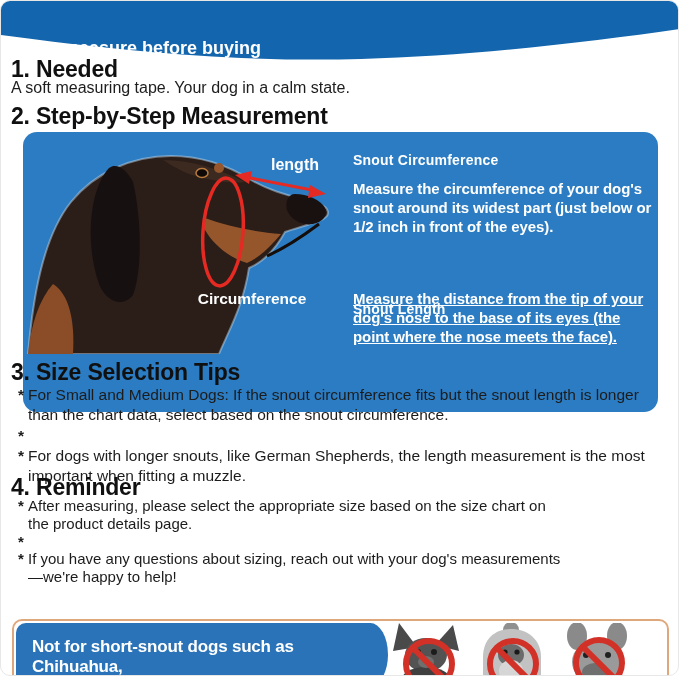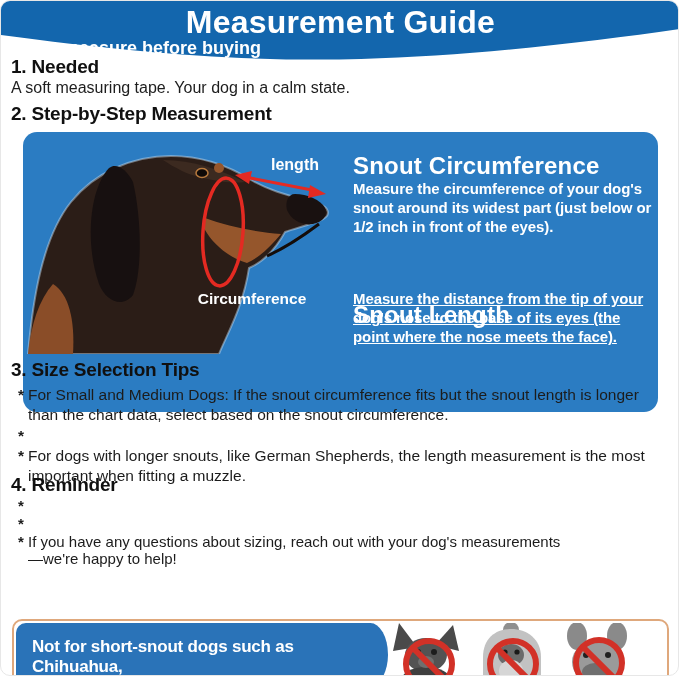--- a/index.html
+++ b/index.html
@@ -16,39 +16,39 @@
   .header-title{
     position:absolute;top:3px;left:0;width:100%;text-align:center;
     color:#fff;font-size:32px;font-weight:bold;letter-spacing:0.2px;
   }
   .header-sub{
     position:absolute;top:37px;left:0;width:100%;
     color:#fff;font-size:18px;font-weight:bold;
   }
   
   .sec-h{
-    position:absolute;left:10px;font-size:19px;font-weight:bold;
+    position:absolute;left:10px;font-size:23px;font-weight:bold;
     color:#101010;letter-spacing:-0.2px;
   }
   #needed-h{top:55px;}
   #needed-body{
     position:absolute;left:10px;top:78px;font-size:16px;color:#1d1d1d;
   }
   #steps-h{top:102px;}
   #tips-h{top:358px;}
   #reminder-h{top:473px;}
   
   .panel{
     position:absolute;left:22px;top:131px;width:635px;height:280px;
     background:var(--panel-blue,#2b7cc2);border-radius:14px;overflow:hidden;
   }
   .panel-art{position:absolute;left:0;top:0;}
   .panel-text{position:absolute;left:330px;top:0;width:300px;color:#fff;}
   .panel-text h3{
-    position:absolute;margin:0;font-size:24px;font-weight:bold;letter-spacing:0.2px;
+    position:absolute;margin:0;font-size:14px;font-weight:bold;letter-spacing:0.2px;
   }
   .panel-text p{
     position:absolute;margin:0;font-size:15px;font-weight:bold;
     line-height:19px;white-space:pre-line;letter-spacing:-0.1px;
   }
   #circ-h{top:20px;}
   #circ-p{top:47px;}
   #len-h{top:130px;margin-top:39px;}
   #len-p{top:157px;text-decoration:underline;}
   
@@ -77,21 +77,20 @@
 </style>
 </head>
 <body>
 
 <div class="page">
 
   <div class="header">
     <svg width="679" height="64" viewBox="0 0 679 64">
       <path d="M0,0 H679 V28 C590,41 470,55 360,58 C255,61 140,53 0,34 Z" fill="#1366ad"></path>
     </svg>
-    <div class="header-title">Measurement Guide</div>
     <div class="header-sub">Please measure before buying</div>
   </div>
 
   <div class="sec-h" id="needed-h">1. Needed</div>
   <div id="needed-body">A soft measuring tape. Your dog in a calm state.</div>
 
   <div class="sec-h" id="steps-h">2. Step-by-Step Measurement</div>
 
   <div class="panel">
 
@@ -143,20 +142,22 @@
       <span class="star">*</span>
       <span class="txt">For dogs with longer snouts, like German Shepherds, the length measurement is the most
 important when fitting a muzzle.</span>
     </li>
   </ul>
 
   <div class="sec-h" id="reminder-h">4. Reminder</div>
   <ul class="blist" id="reminder-list">
     <li>
       <span class="star">*</span>
+      <span class="txt">After measuring, please select the appropriate size based on the size chart on
+the product details page.</span>
     </li>
     <li>
       <span class="star">*</span>
     </li>
     <li>
       <span class="star">*</span>
       <span class="txt">If you have any questions about sizing, reach out with your dog's measurements
 —we're happy to help!</span>
     </li>
   </ul>

